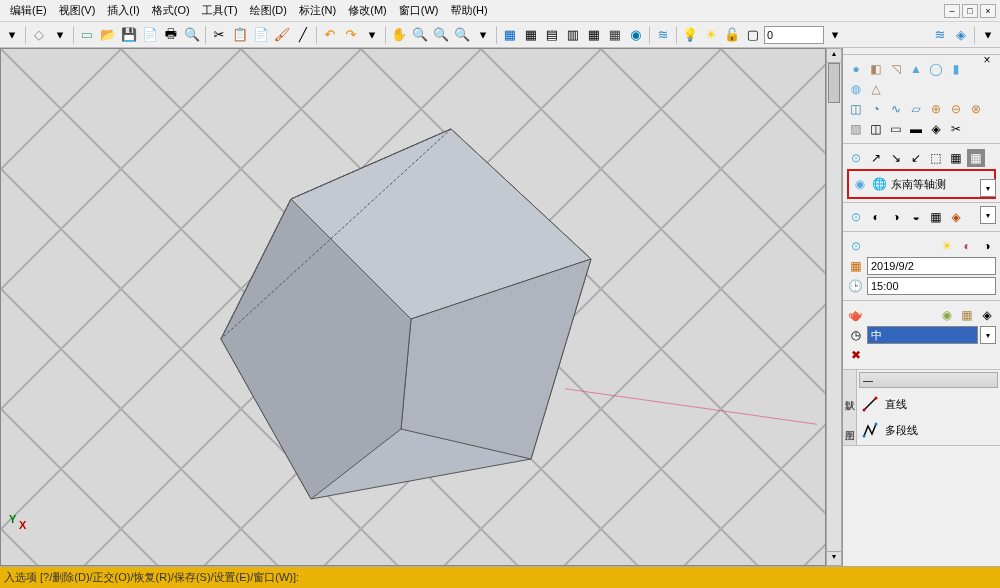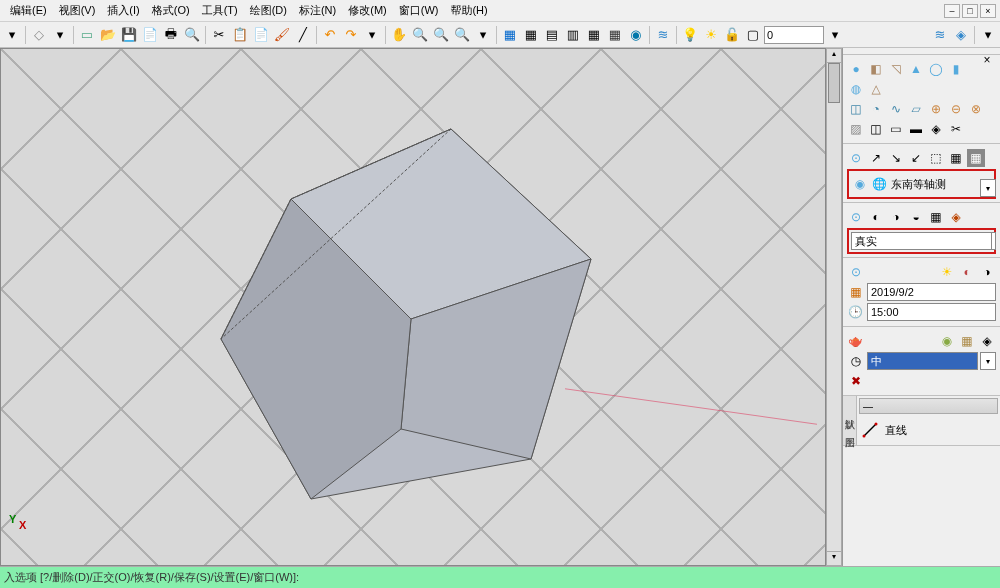--- a/index.html
+++ b/index.html
@@ -17,21 +17,21 @@
 .grid-bg{position:absolute;inset:0;background-image:linear-gradient(45deg,transparent 49.5%,#b0b0b0 49.5%,#b0b0b0 50.5%,transparent 50.5%),linear-gradient(-45deg,transparent 49.5%,#b0b0b0 49.5%,#b0b0b0 50.5%,transparent 50.5%);background-size:120px 120px}
 .scroll-v{position:absolute;top:48px;right:158px;bottom:22px;width:16px;background:#e0e0e0;border:1px solid #aaa}
 .scroll-thumb-v{position:absolute;top:14px;left:1px;right:1px;height:40px;background:#c8c8c8;border:1px solid #888}
 .side-panel{position:absolute;top:48px;right:0;width:158px;bottom:22px;background:#efefef;border-left:1px solid #999;overflow:hidden}
 .panel-section{border-bottom:1px solid #c0c0c0;padding:3px 4px}
 .panel-row{display:flex;align-items:center;gap:2px;margin:2px 0;flex-wrap:wrap}
 .p-icon{width:18px;height:18px;display:flex;align-items:center;justify-content:center;cursor:pointer;font-size:12px}
 .highlight-red{border:2px solid #d01818;padding:2px}
 .combo{flex:1;height:18px;border:1px solid #888;background:#fff;display:flex;align-items:center;padding:0 3px}
 .combo-btn{width:16px;height:18px;border:1px solid #888;background:#fff;display:flex;align-items:center;justify-content:center;cursor:pointer;font-size:8px}
-.cmdline{position:absolute;bottom:0;left:0;right:0;height:22px;background:#86efac;border-top:1px solid #aaa;display:flex;align-items:center;padding:0 4px;font-size:11px;color:#333}
+.cmdline{position:absolute;bottom:0;left:0;right:0;height:22px;background:#eab308;border-top:1px solid #aaa;display:flex;align-items:center;padding:0 4px;font-size:11px;color:#333}
 .axis{position:absolute;left:8px;bottom:40px;font-weight:bold}
 .axis-y{color:#008000}
 .axis-x{color:#c00000;position:absolute;left:18px;bottom:34px;font-weight:bold}
 .red-line{position:absolute;top:260px;left:0;width:100%;height:1px;background:linear-gradient(90deg,transparent,transparent 570px,#d46 570px,#d46 100%);transform:rotate(8deg);transform-origin:left center;opacity:.6}
 .draw-item{display:flex;align-items:center;gap:6px;padding:4px 2px;cursor:pointer}
 .draw-icon{width:18px;height:18px;display:flex;align-items:center;justify-content:center}
 .panel-header{height:16px;background:linear-gradient(#e4e4e4,#d4d4d4);border:1px solid #aaa;margin-bottom:3px;display:flex;align-items:center;padding:0 3px;font-size:10px}
 .tiny{font-size:10px;color:#444}
 svg.cube{position:absolute;left:110px;top:60px}
 </style>
@@ -188,25 +188,20 @@
 
   <div class="panel-section">
     <div class="panel-row">
       <span class="p-icon" style="color:#5ad">⊙</span>
       <span class="p-icon">◐</span>
       <span class="p-icon">◑</span>
       <span class="p-icon">◒</span>
       <span class="p-icon">▦</span>
       <span class="p-icon" style="color:#b40">◈</span>
     </div>
-    <div class="highlight-red" style="display:flex;align-items:center">
-      <div class="combo">
-        <span>真实</span>
-      </div>
-    </div>
     <div class="combo-btn" style="float:right;margin-top:-22px">▾</div>
   </div>
 
   <div class="panel-section">
     <div class="panel-row">
       <span class="p-icon" style="color:#5ad">⊙</span>
       <div style="flex:1"></div>
       <span class="p-icon" style="color:#fc0">☀</span>
       <span class="p-icon" style="color:#b44">◐</span>
       <span class="p-icon">◑</span>
@@ -255,19 +250,29 @@
       <div class="draw-item">
         <span class="draw-icon">
             <svg width="16" height="16">
               <line x1="2" y1="14" x2="14" y2="2" stroke="#000" stroke-width="1.5"></line>
               <circle cx="2" cy="14" r="1.5" fill="#c00"></circle>
               <circle cx="14" cy="2" r="1.5" fill="#c00"></circle>
             </svg>
           </span>
         <span>直线</span>
       </div>
+      <div class="draw-item">
+        <span class="draw-icon">
+            <svg width="16" height="16">
+              <path d="M2,14 L6,4 L10,12 L14,2" stroke="#000" stroke-width="1.5" fill="none"></path>
+              <circle cx="2" cy="14" r="1.5" fill="#08c"></circle>
+              <circle cx="14" cy="2" r="1.5" fill="#08c"></circle>
+            </svg>
+          </span>
+        <span>多段线</span>
+      </div>
     </div>
   </div>
 </div>
 
 <div class="cmdline">
   <span>入选项 [?/删除(D)/正交(O)/恢复(R)/保存(S)/设置(E)/窗口(W)]:</span>
 </div>
 
 </body></html>

